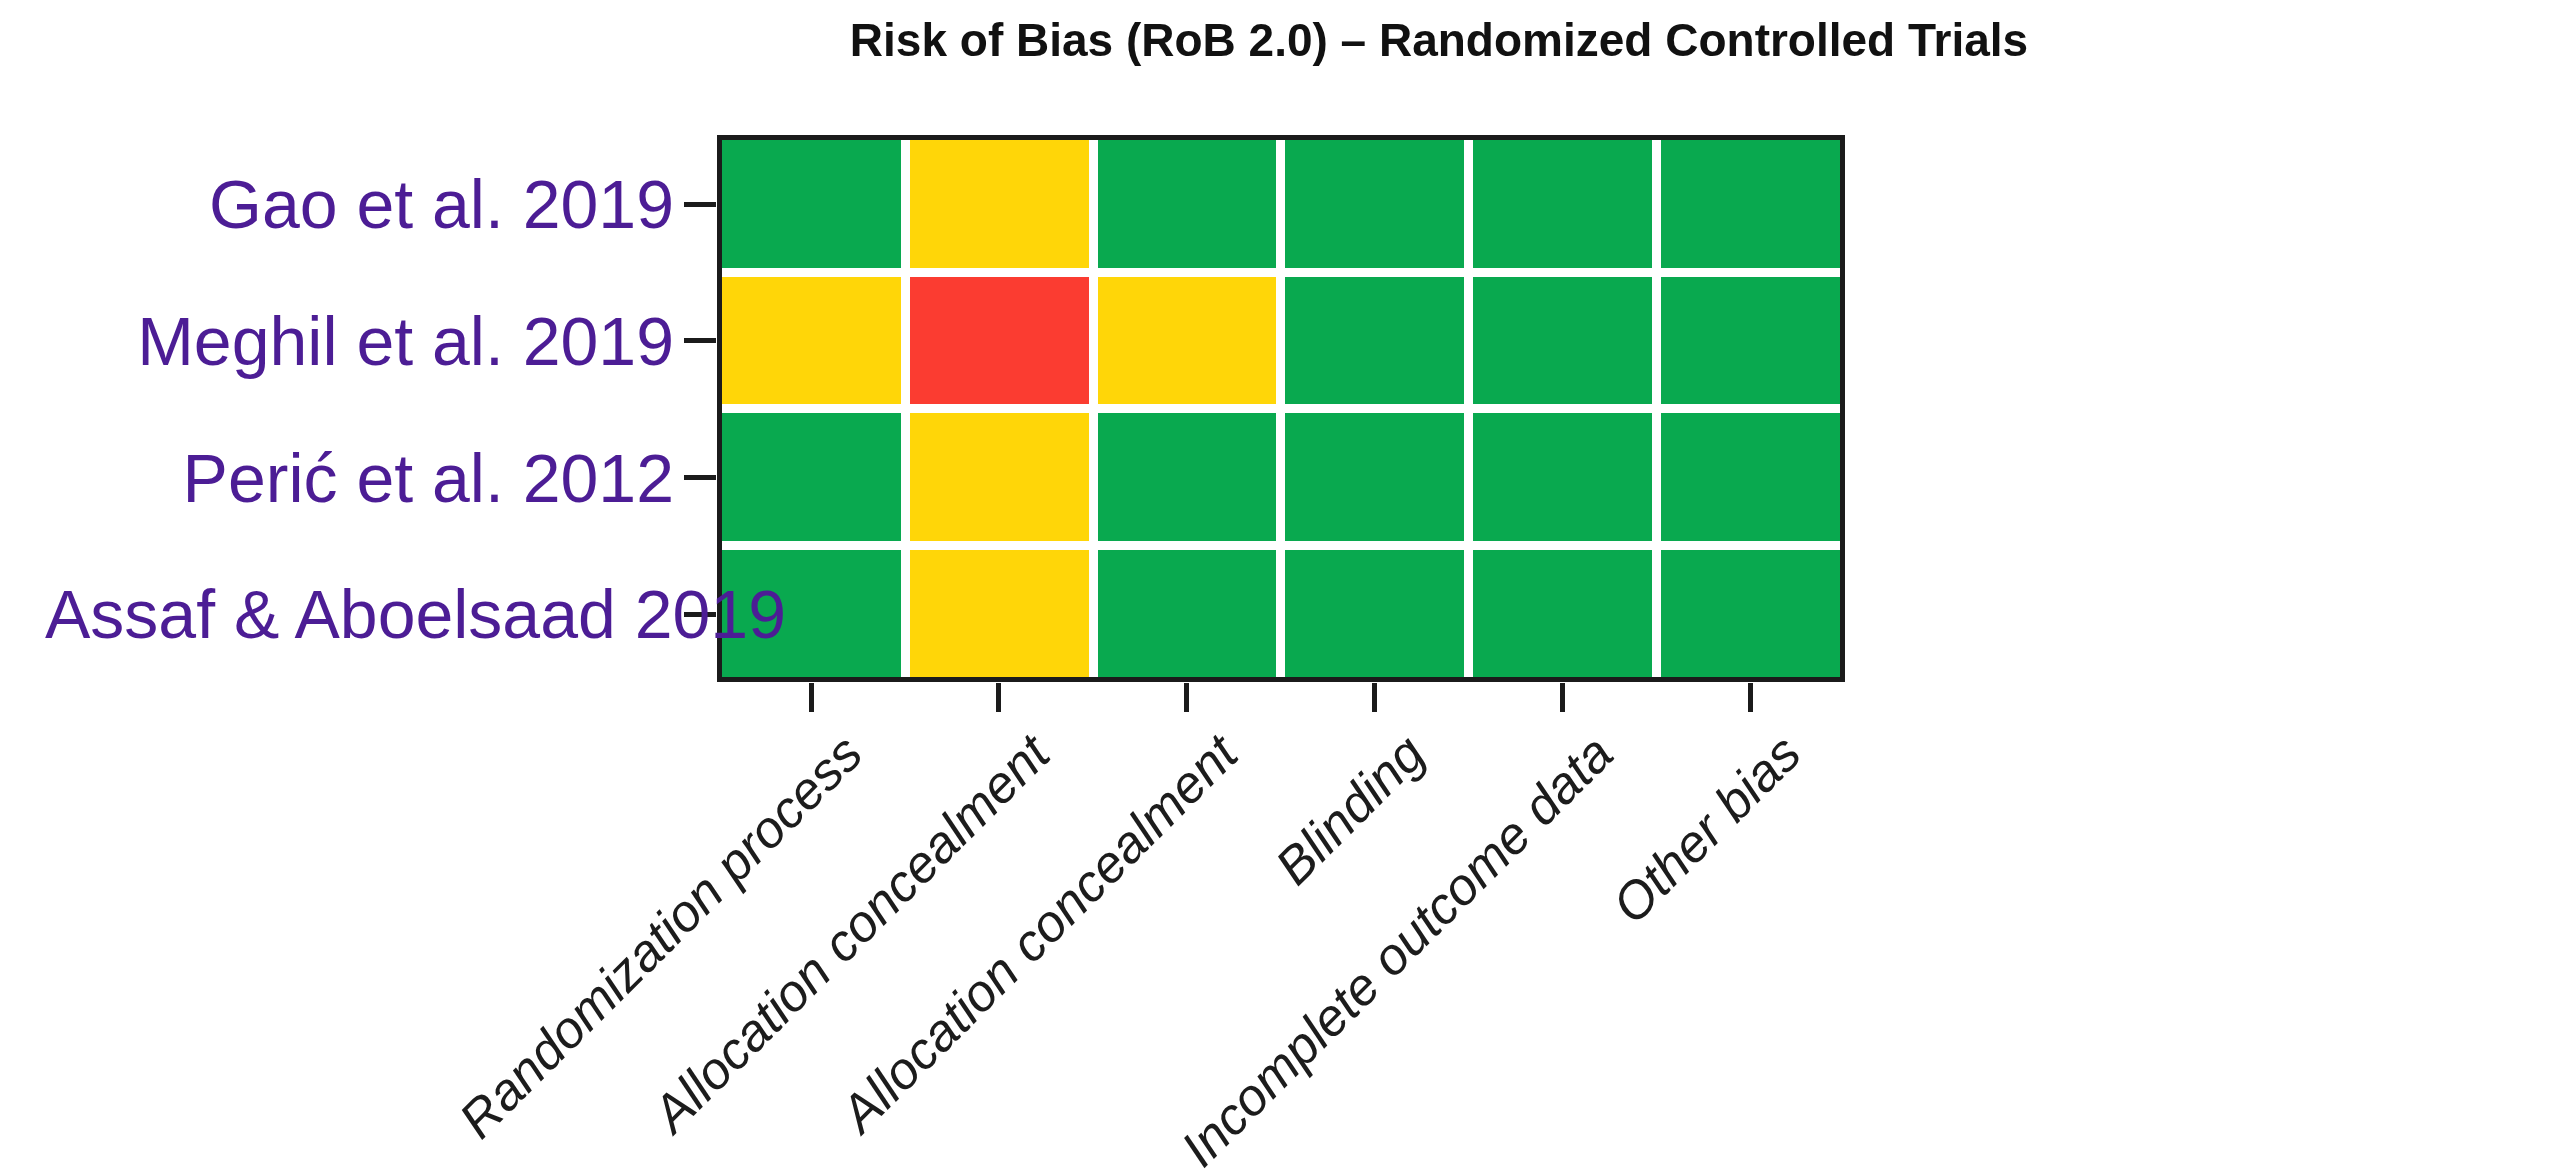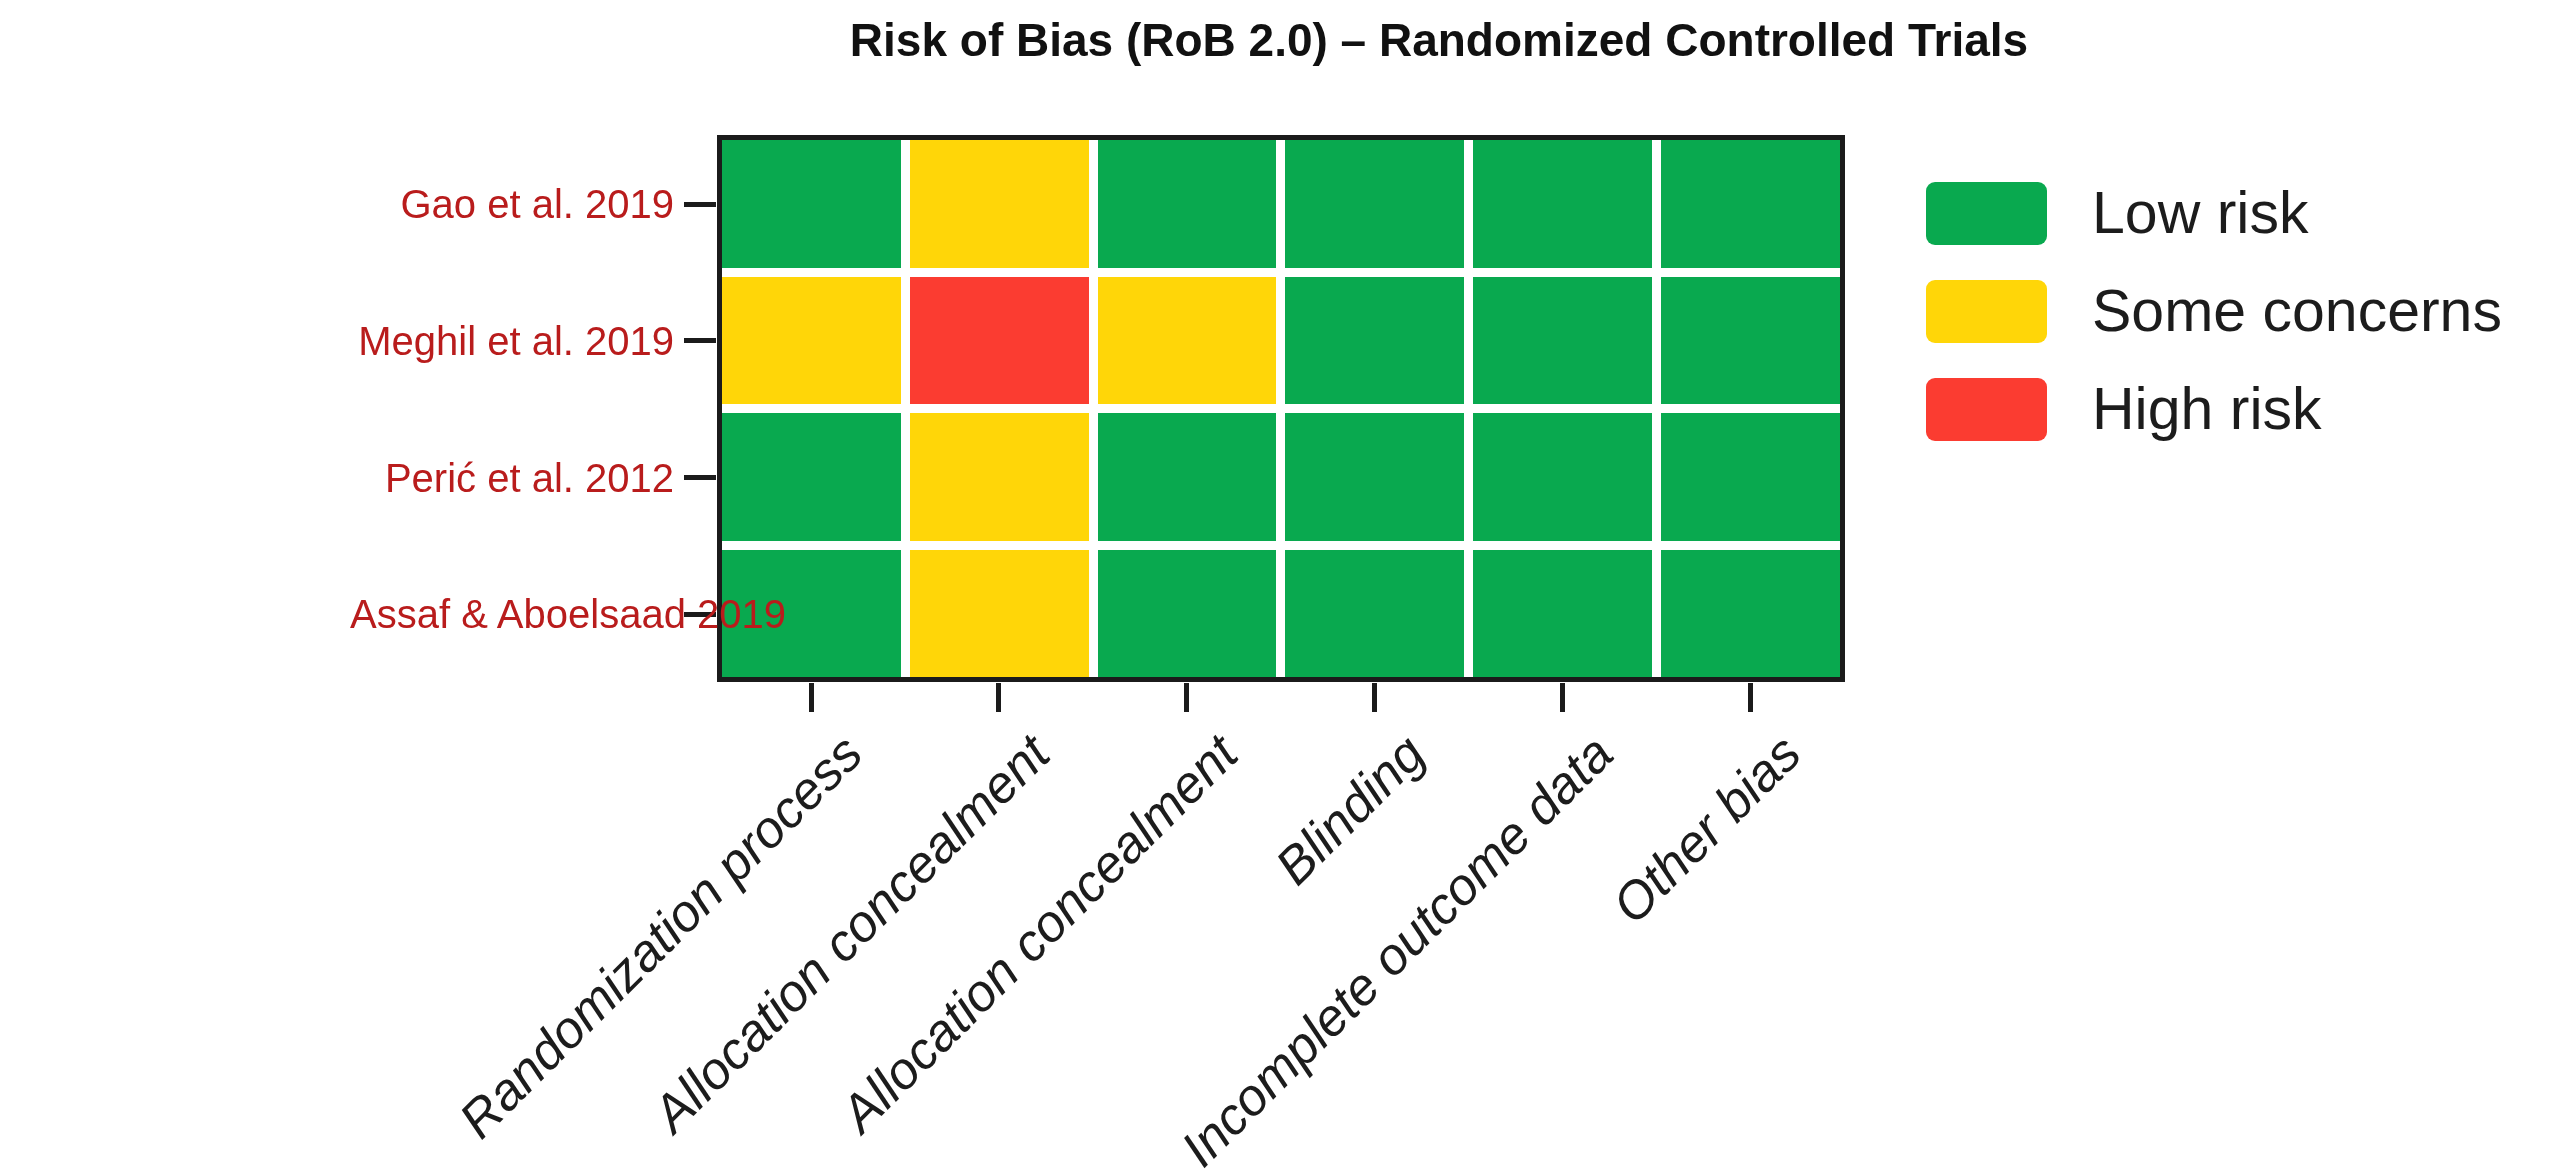--- a/index.html
+++ b/index.html
@@ -52,22 +52,22 @@
   }
   .xtick {
     position: absolute;
     width: 5.4px;
     height: 29px;
     background: #1b1b1b;
   }
   .row-label {
     position: absolute;
     transform: translateY(-50%);
-    font-size: 40px;
-    color: #b91c1c;
+    font-size: 68px;
+    color: #4c1d95;
     white-space: nowrap;
     text-align: right;
   }
   .col-label {
     position: absolute;
     font-size: 52px;
     font-style: italic;
     color: #1c1c1c;
     white-space: nowrap;
     transform-origin: 100% 0;
@@ -154,29 +154,15 @@
     </div>
   <div id="col-labels">
       <div class="col-label" style="right: 1745px; top: 723px;">Randomization process</div>
       <div class="col-label" style="right: 1557px; top: 723px;">Allocation concealment</div>
       <div class="col-label" style="right: 1369px; top: 723px;">Allocation concealment</div>
       <div class="col-label" style="right: 1182px; top: 723px;">Blinding</div>
       <div class="col-label" style="right: 994px; top: 723px;">Incomplete outcome data</div>
       <div class="col-label" style="right: 806px; top: 723px;">Other bias</div>
     </div>
 
-  <div id="legend">
-      <div class="legend-item">
-        <div class="legend-swatch" style="background: rgb(9, 169, 79);"></div>
-        <div class="legend-label">Low risk</div>
-      </div>
-      <div class="legend-item">
-        <div class="legend-swatch" style="background: rgb(255, 214, 8);"></div>
-        <div class="legend-label">Some concerns</div>
-      </div>
-      <div class="legend-item">
-        <div class="legend-swatch" style="background: rgb(251, 60, 49);"></div>
-        <div class="legend-label">High risk</div>
-      </div>
-    </div>
 
 </div>
 
 
 </body></html>

